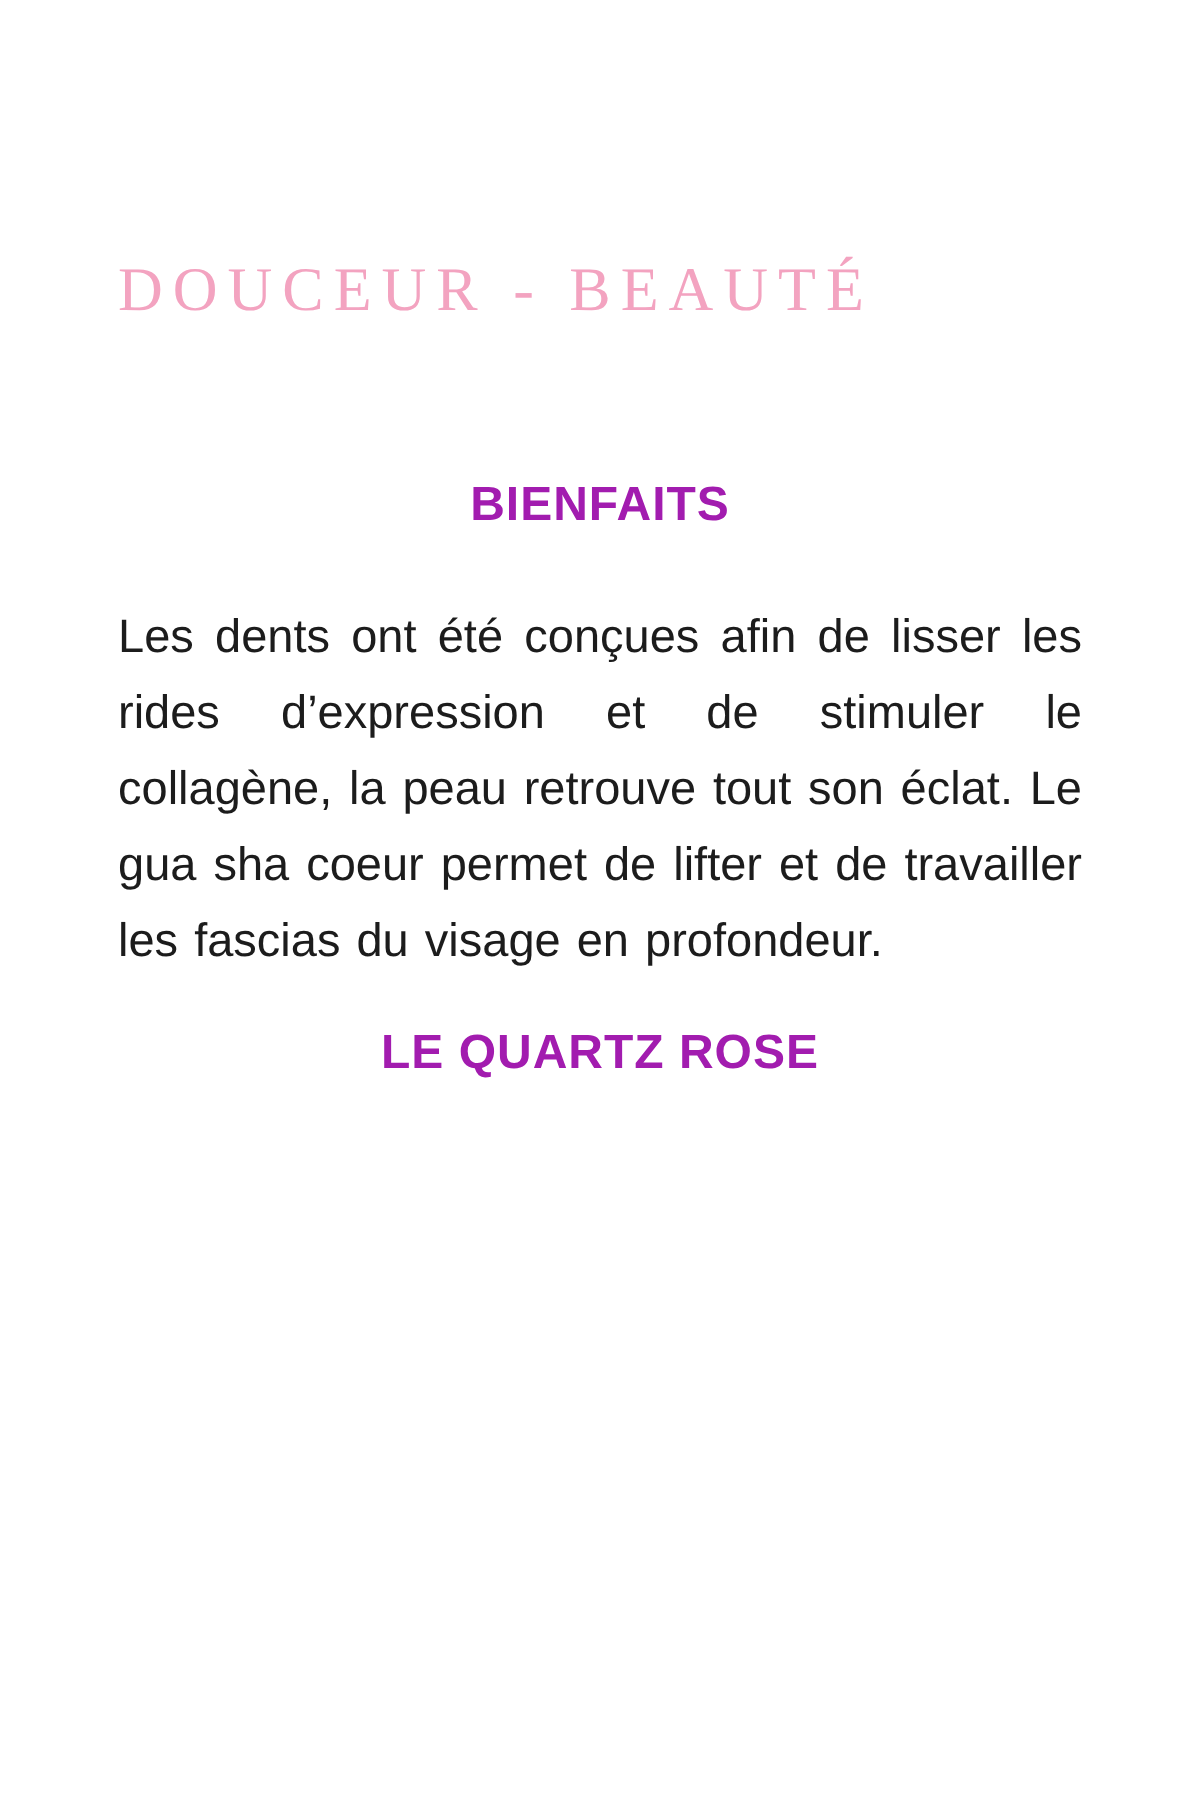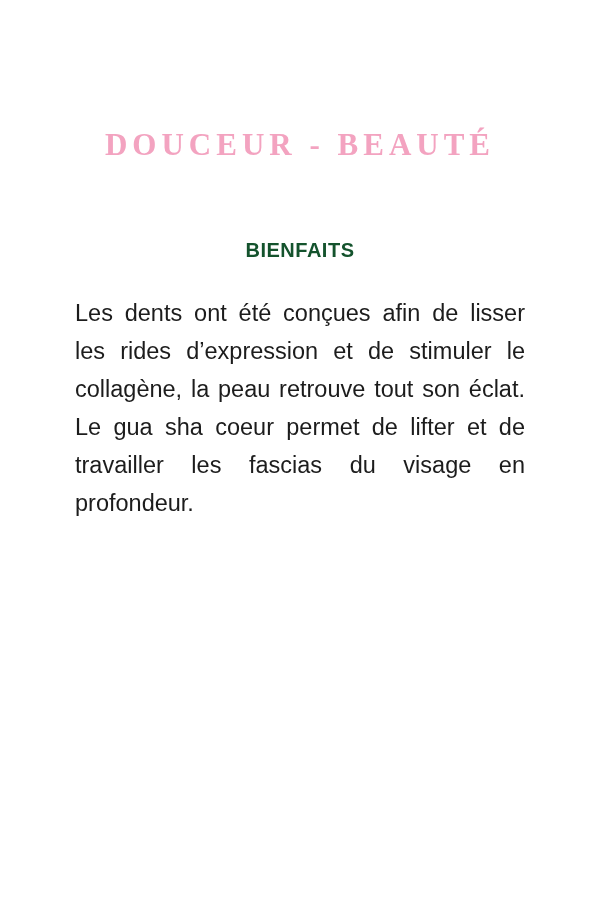--- a/index.html
+++ b/index.html
@@ -16,44 +16,44 @@
   .page {
     box-sizing: border-box;
     width: 600px;
     height: 900px;
     padding: 0 59px;
     background: #ffffff;
   }
   .page-title {
     margin: 126px 0 0 0;
     font-family: "Liberation Serif", serif;
-    font-weight: 700;
+    font-weight: 400;
     font-size: 31px;
     line-height: 1.2;
     letter-spacing: 5px;
-    text-align: center;
+    text-align: left;
     color: #f3a3c0;
     white-space: nowrap;
   }
   .section-bienfaits {
     margin-top: 76px;
   }
   .section-quartz {
     margin-top: 24px;
   }
   .section-heading {
     margin: 0 0 32px 0;
-    font-size: 20px;
+    font-size: 24px;
     font-weight: 700;
     letter-spacing: 0.5px;
     text-align: center;
-    color: #14532d;
+    color: #a21caf;
   }
   .section-paragraph {
-    margin: 16px;
+    margin: 0;
     font-size: 23.5px;
     line-height: 38px;
     text-align: justify;
     text-justify: inter-word;
     word-spacing: 1.5px;
     color: #1c1c1c;
   }
 </style>
 </head>
 <body>
@@ -61,15 +61,16 @@
 <main class="page">
 
   <h1 class="page-title">DOUCEUR - BEAUTÉ</h1>
 
   <section class="section-bienfaits">
     <h2 class="section-heading">BIENFAITS</h2>
     <p class="section-paragraph">Les dents ont été conçues afin de lisser les rides d’expression et de stimuler le collagène, la peau retrouve tout son éclat. Le gua sha coeur permet de lifter et de travailler les fascias du visage en profondeur.</p>
   </section>
 
   <section class="section-quartz">
+    <h2 class="section-heading">LE QUARTZ ROSE</h2>
   </section>
 
 </main>
 
 </body></html>

